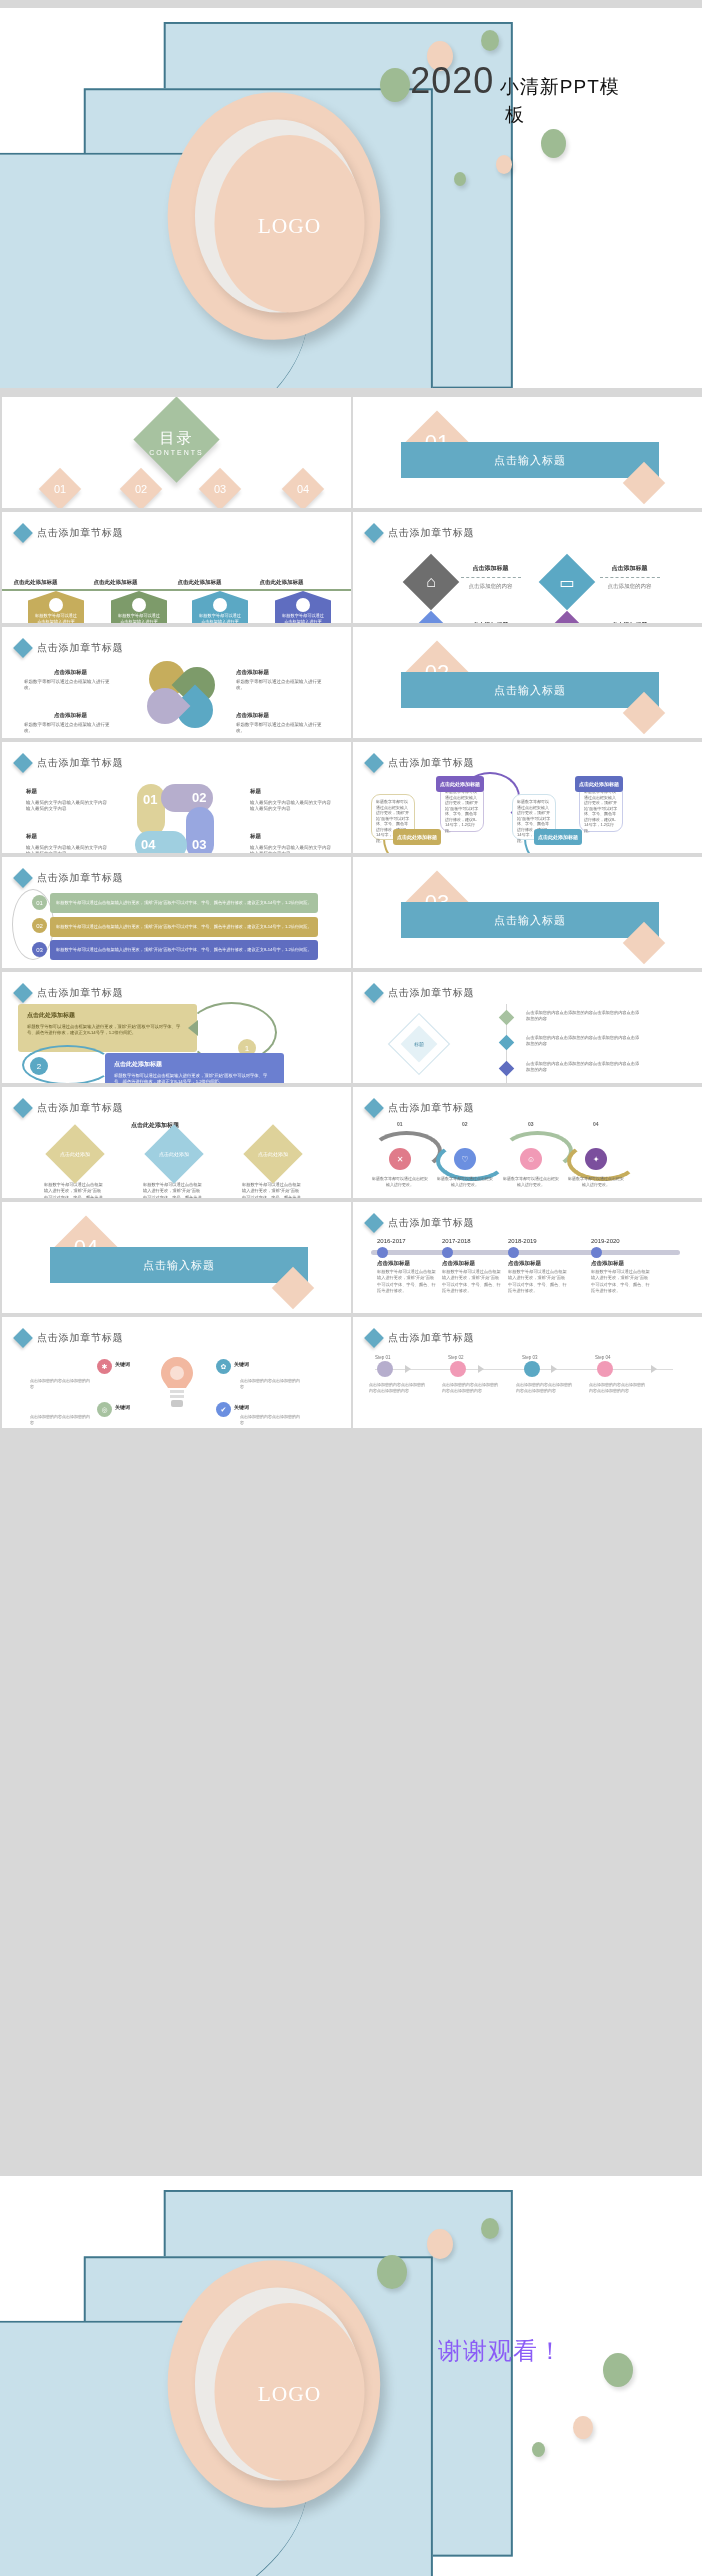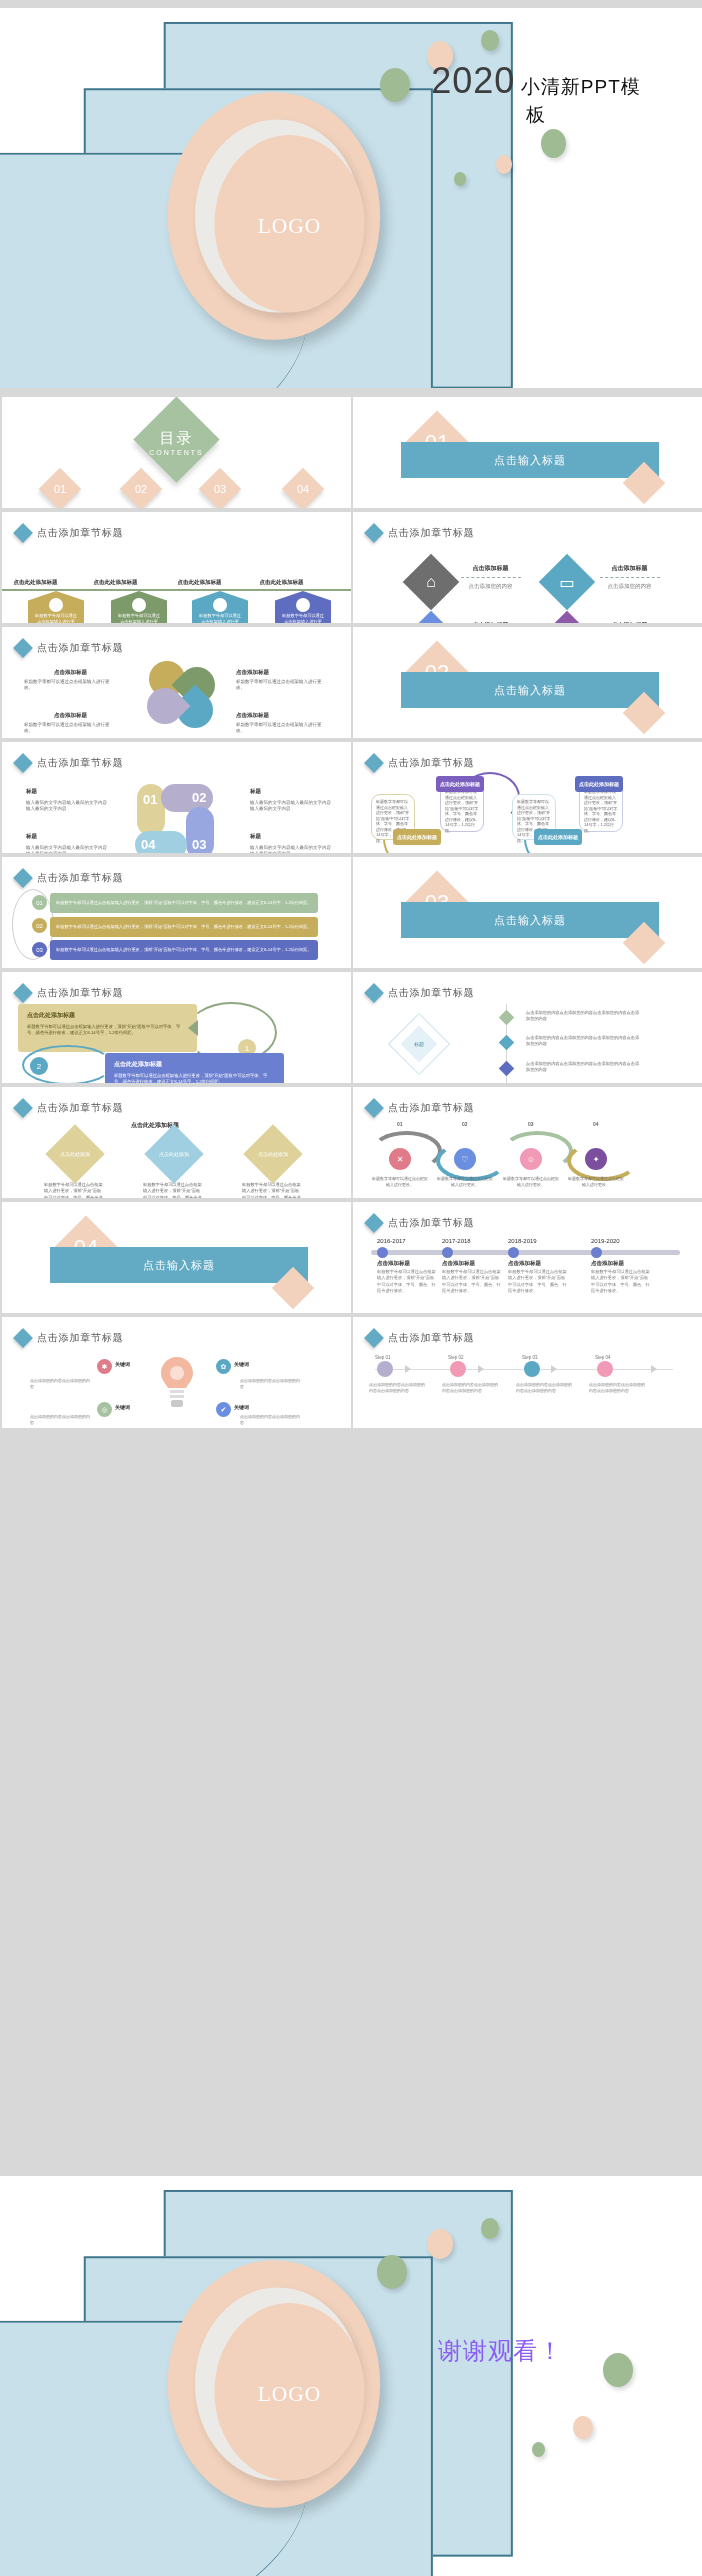--- a/index.html
+++ b/index.html
@@ -228,21 +228,21 @@
         <div class="logo-ring3"></div>
         <div class="logo-text">LOGO</div>
       </div>
     </div>
     <div class="dot" style="left:427px;top:33px;width:26px;height:30px;background:#f2d2bd;"></div>
     <div class="dot" style="left:481px;top:22px;width:18px;height:21px;background:#9ebb93;"></div>
     <div class="dot" style="left:380px;top:60px;width:30px;height:34px;background:#9ebb93;"></div>
     <div class="dot" style="left:541px;top:121px;width:25px;height:29px;background:#9ebb93;"></div>
     <div class="dot" style="left:496px;top:147px;width:16px;height:19px;background:#f2d2bd;"></div>
     <div class="dot" style="left:454px;top:164px;width:12px;height:14px;background:#9ebb93;"></div>
-    <div class="cover-title" style="left:422px;top:52px;width:228px;">
+    <div class="cover-title" style="left:401px;top:52px;width:228px;">
       <span class="yr">2020</span>
       <span class="sub">小清新PPT模板</span>
     </div>
   </div>
 
   <div class="slide half" style="left:2px;top:397px;height:111px;">
     <div class="toc-diamond" style="left:144px;top:12px;"></div>
     <div class="toc-diamond-lbl" style="left:130px;top:32px;">
       <span class="t1">目录</span>
       <span class="t2">CONTENTS</span>

